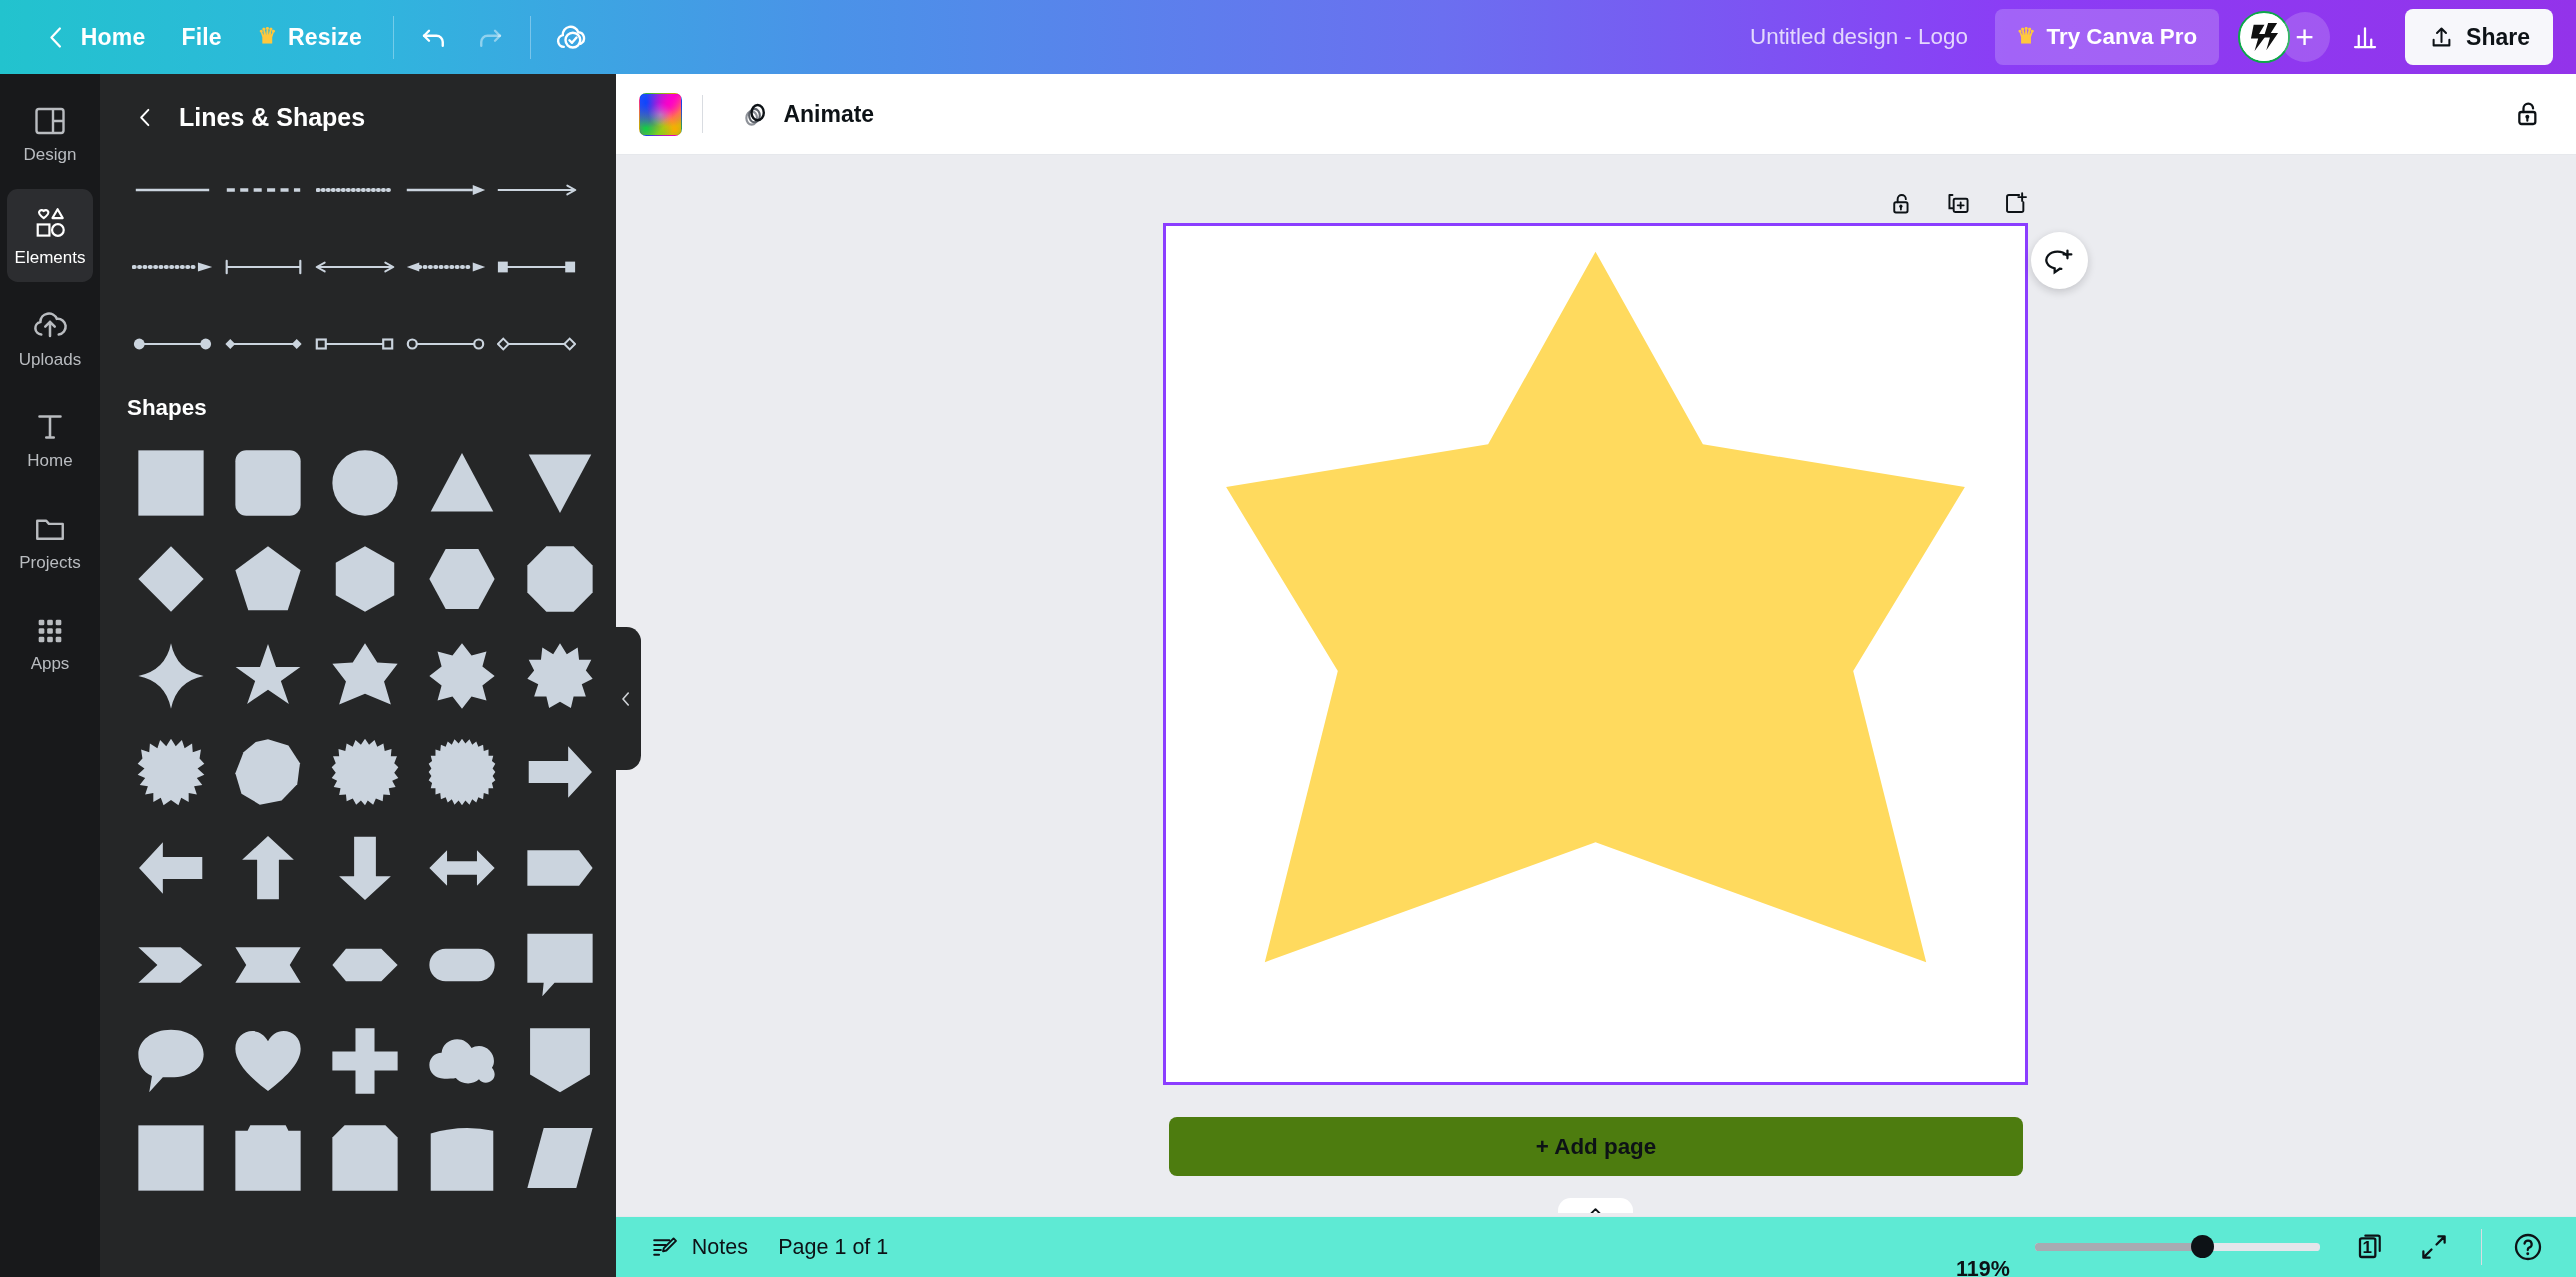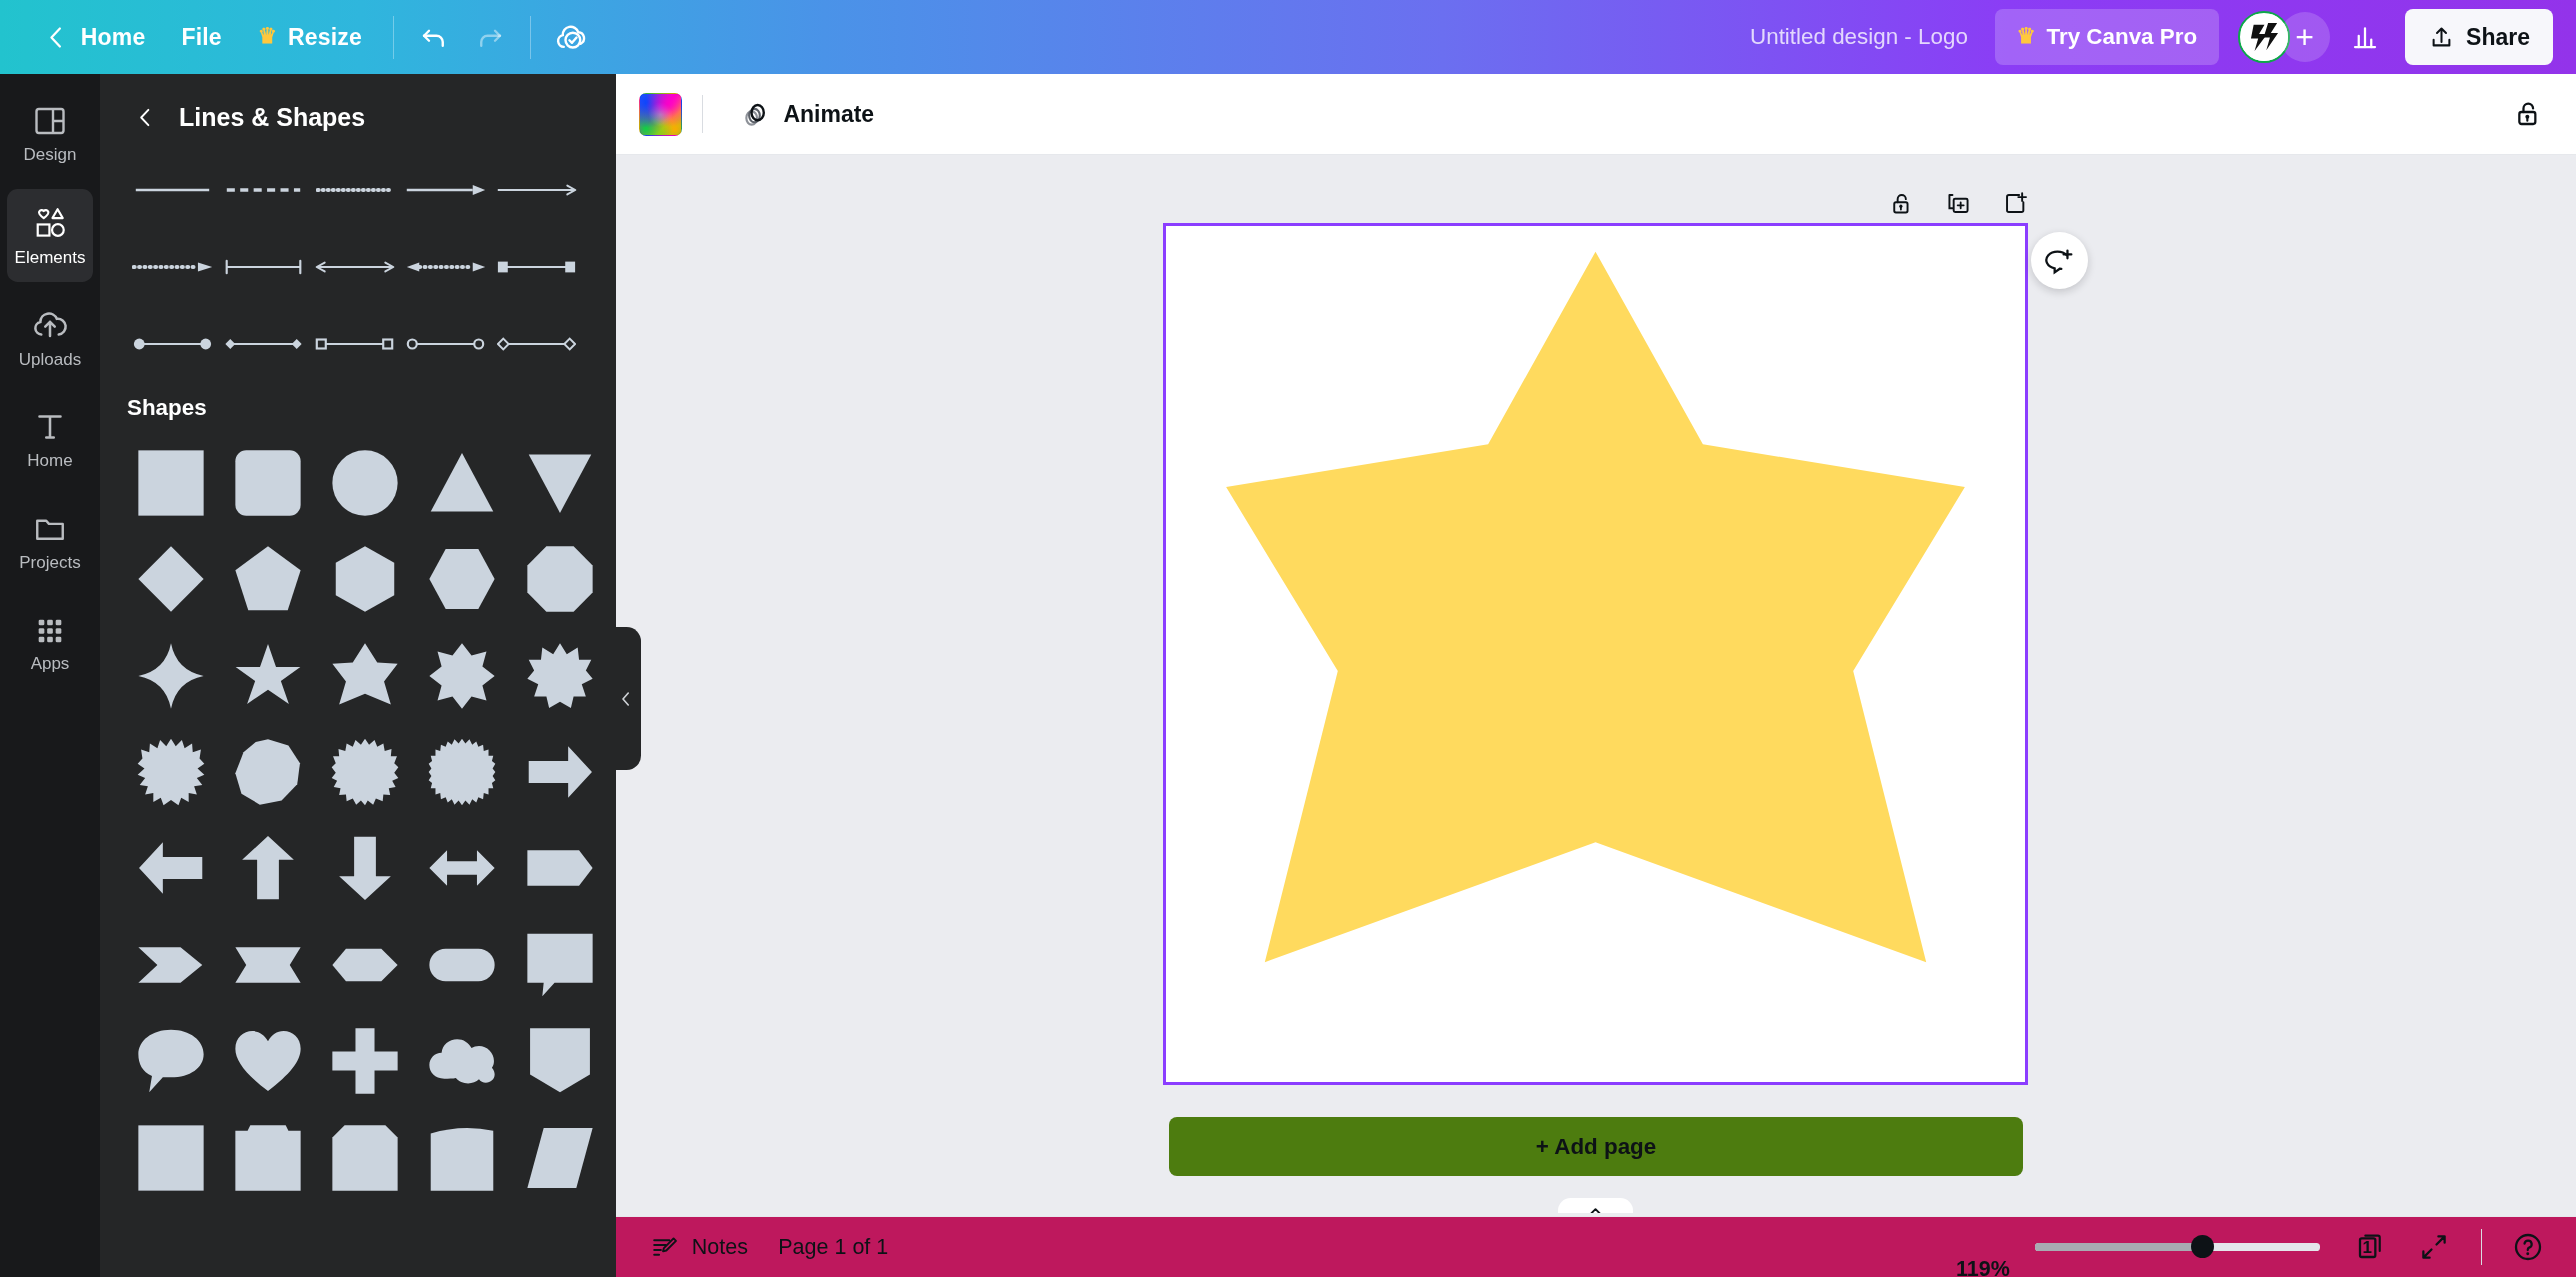--- a/index.html
+++ b/index.html
@@ -166,21 +166,21 @@
   .collapse-tab {
     position: absolute; left: 1558px; top: 1198px; width: 75px; height: 36px;
     background: #fff; border-radius: 12.5px 12.5px 0 0; z-index: 13;
     display: flex; align-items: flex-start; justify-content: center; padding-top: 7.2px;
     cursor: pointer;
   }
 
   
   .bottombar {
     position: absolute; left: 616px; top: 1216px; width: 1960px; height: 61px;
-    background: #be185d; border-top: 0.9px solid #e6e8ec;
+    background: #5eead4; border-top: 0.9px solid #e6e8ec;
     display: flex; align-items: center; z-index: 25;
   }
   .bb-btn {
     display: flex; align-items: center; gap: 12.5px; height: 47px;
     padding: 0 14.3px; border-radius: 6.3px; cursor: pointer;
     font-size: 21.5px; font-weight: 500; color: #0d1216;
   }
   .bb-text { font-size: 21.5px; font-weight: 500; color: #0d1216; padding: 0 16px; }
   .bb-right { margin-left: auto; display: flex; align-items: center; gap: 14.3px; padding-right: 23px; }
   .zoom-val { font-size: 21.5px; font-weight: 600; color: #0d1216; min-width: 73px; text-align: right; margin-top: 45px; }

